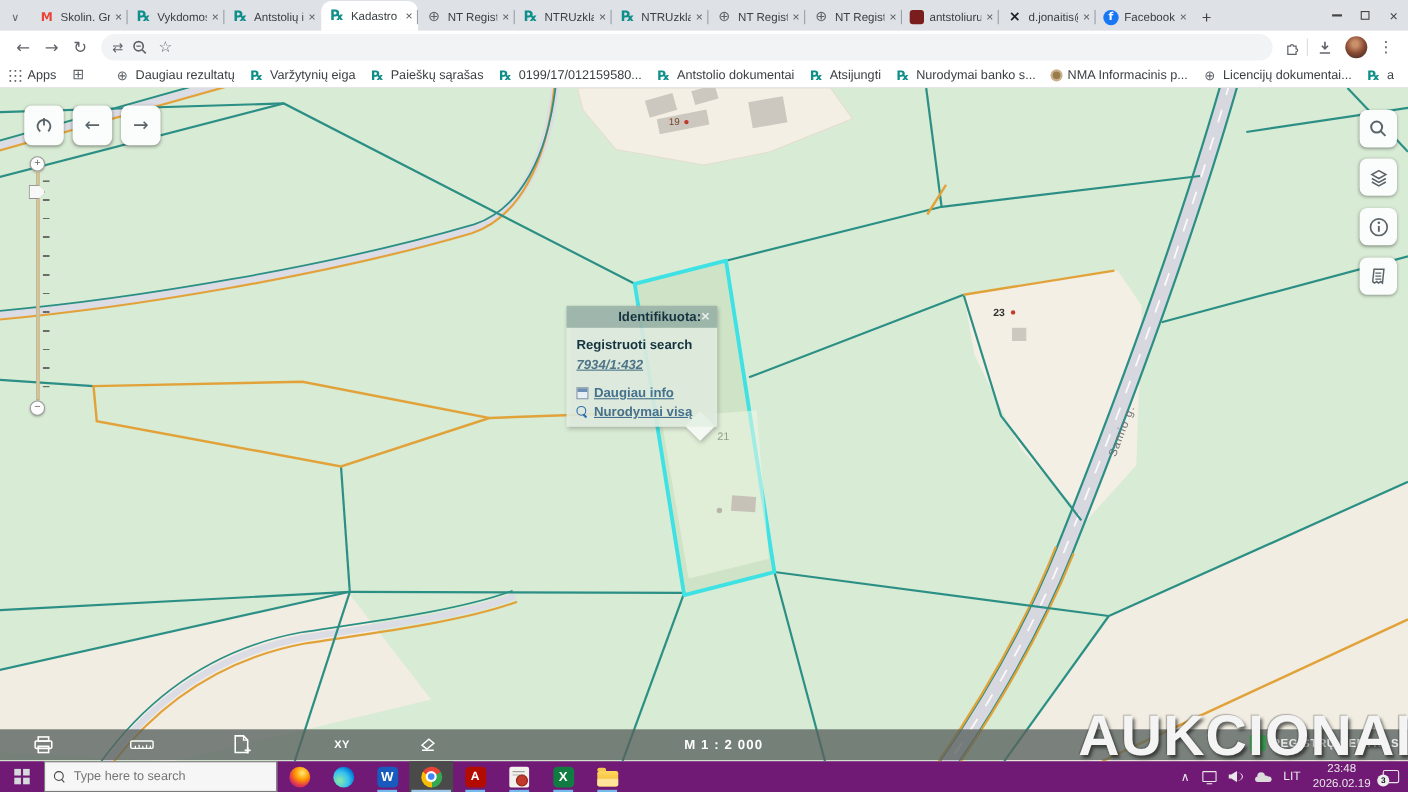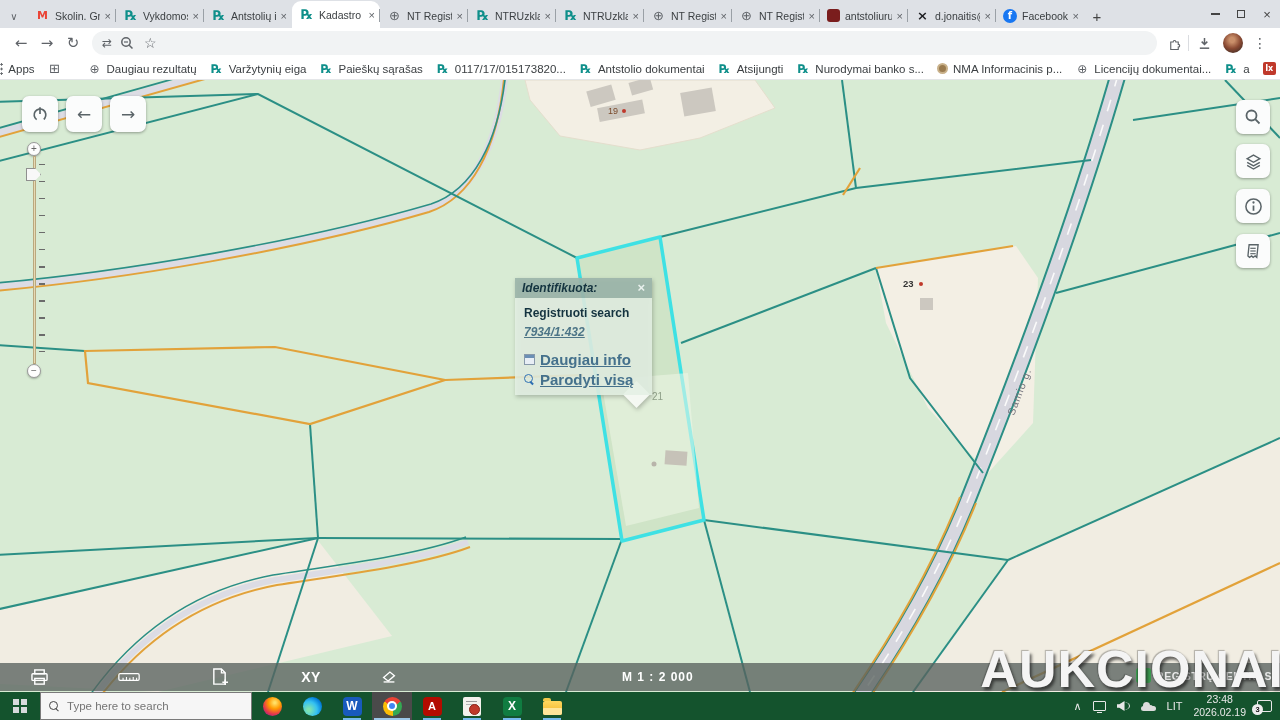--- a/index.html
+++ b/index.html
@@ -36,46 +36,46 @@
   .site-ic { color:#5f6368; font-size:12px; font-family:"DejaVu Sans",sans-serif; }
   .url { flex:1; font-size:12.5px; color:#202124; }
   .omni-right { display:flex; align-items:center; gap:10px; }
   .ic14 svg { display:block; }
   .star-ic { color:#5f6368; font-size:14px; font-family:"DejaVu Sans",sans-serif; }
   .tb-divider { width:1px; height:16px; background:#dadce0; margin:0 2px; }
   .avatar { width:20px; height:20px; border-radius:50%; background:radial-gradient(circle at 45% 35%, #c98f6a 15%, #8a4a33 50%, #3a2a24 90%); }
   .kebab { color:#5f6368; font-size:14px; font-family:"DejaVu Sans",sans-serif; }
 
   
-  .bookmarks { position:absolute; left:0; top:58px; width:1280px; height:22px; background:#fff; border-bottom:1px solid #e4e6e8; display:flex; align-items:center; padding:0 8px; gap:13px; font-size:11.5px; color:#3c4043; overflow:hidden;justify-content:center; }
+  .bookmarks { position:absolute; left:0; top:58px; width:1280px; height:22px; background:#fff; border-bottom:1px solid #e4e6e8; display:flex; align-items:center; padding:0 8px; gap:13px; font-size:11.5px; color:#3c4043; overflow:hidden; }
   .bm { display:flex; align-items:center; gap:5px; white-space:nowrap; }
   .bm-ic { width:14px; height:14px; display:flex; align-items:center; justify-content:center; font-family:"DejaVu Sans",sans-serif; font-size:11px; }
   .bmi-apps { background-image:radial-gradient(#5f6368 1.1px, transparent 1.2px); background-size:4.6px 4.6px; background-position:center; width:12px; height:12px; }
   .bmi-squares { color:#5f6368; font-size:13px; }
   .bmi-globe { color:#5f6368; font-size:12px; }
   .bmi-rc { color:#0e8f8a; font-size:12px; font-weight:bold; }
   .bmi-nma { width:11px; height:11px; border-radius:50%; background:#9a7b4f; border:2px solid #c9b18a; }
   .bmi-ix { background:#c0392b; color:#fff; font-size:8px; font-weight:bold; width:13px; height:13px; border-radius:2px; }
   .bm-sep { width:1px; height:14px; background:#ccc; }
 
   
   #map { position:absolute; left:0; top:80px; width:1280px; height:612px; background:#d8ebd4; overflow:hidden; }
   #map svg.maplayer { position:absolute; left:0; top:0; }
 
   
   .idpopup { position:absolute; left:515px; top:198px; width:137px; z-index:10; filter:drop-shadow(1px 2px 2px rgba(0,0,0,0.25)); }
   .anchor-diamond { position:absolute; left:112px; top:calc(100% - 10px); width:19px; height:19px; background:rgba(248,251,246,0.95); transform:rotate(45deg); z-index:0; }
   .idpopup-header { position:relative; z-index:2; background:rgba(156,181,170,0.92); padding:2px 7px 3px; display:flex; align-items:center; }
-  .idpopup-header .ptitle { flex:1; font-size:12px; font-weight:bold; font-style:italic; color:#14333f; }
+  .idpopup-header .ptitle { flex:1; font-size:12px; font-weight:bold; color:#14333f;margin-left:40px; }
   .idpopup-header .pclose { color:#e9f1ee; font-size:13px; font-weight:bold; }
   .idpopup-body { position:relative; z-index:2; background:rgba(228,240,228,0.88); padding:8px 9px 7px; }
   .psection { font-size:12px; font-weight:bold; color:#14333f; margin-bottom:2px; }
   .parcel-link { font-size:12px; font-weight:bold; font-style:italic; color:#4d7587; text-decoration:underline; display:inline-block; margin-bottom:9px; }
   .plink { display:flex; align-items:center; gap:5px; margin-top:3px; }
-  .plink a { font-size:15px; font-weight:bold; color:#45718c; text-decoration:underline; }
+  .plink a { font-size:12px; font-weight:bold; color:#45718c; text-decoration:underline; }
   .ico-table { width:11px; height:11px; background:linear-gradient(#6b8fb5 0 3px, #e8eef5 3px); border:1px solid #8899aa; }
   .ico-mag { position:relative; width:11px; height:11px; }
   .ico-mag::before { content:""; position:absolute; left:0; top:0; width:7px; height:7px; border:1.8px solid #2f6fb2; border-radius:50%; }
   .ico-mag::after { content:""; position:absolute; left:7.2px; top:7.2px; width:4px; height:1.8px; background:#2f6fb2; transform:rotate(45deg); transform-origin:0 0; }
 
   
   .mapbtn { position:absolute; width:36px; height:36px; background:#fbfcfc; border-radius:7px; box-shadow:0 1px 3px rgba(0,0,0,0.35); display:flex; align-items:center; justify-content:center; color:#5a6468; font-family:"DejaVu Sans",sans-serif; z-index:6; }
   .mapbtn svg { display:block; }
   .mapbtn.small { width:34px; height:34px; }
   .arrow-glyph { font-size:17px; color:#5a6468; }
@@ -85,34 +85,34 @@
   .zs-btn { position:absolute; left:1px; width:14px; height:14px; background:#fdfdfd; border:1px solid #9a9a9a; border-radius:50%; color:#666; font-size:10px; line-height:11px; text-align:center; box-shadow:0 1px 2px rgba(0,0,0,0.25); }
   .zs-plus { top:0; }
   .zs-minus { top:222px; }
   .zs-track { position:absolute; left:7px; top:14px; height:208px; width:3px; background:#e7d9b4; border:1px solid #b9a87e; }
   .zs-ticks { position:absolute; left:13px; top:22px; width:6px; height:188px; background:repeating-linear-gradient(to bottom, #6b6b6b 0 1.5px, transparent 1.5px 17px); }
   .zs-handle { position:absolute; left:0; top:26px; width:15px; height:13px; background:#f8f8f8; border:1px solid #8f8f8f; clip-path:polygon(0 0, 58% 0, 100% 50%, 58% 100%, 0 100%); box-shadow:0 1px 2px rgba(0,0,0,0.3); }
 
   
   .map-toolbar { position:absolute; left:0; top:583px; width:1280px; height:28px; background:rgba(88,98,94,0.78); z-index:5; color:#fff; }
   .mt-ic { position:absolute; top:4px; width:22px; height:20px; display:flex; align-items:center; justify-content:center; }
-  .mt-xy { font-size:14px; font-weight:bold; letter-spacing:0.5px; color:#fff; }
+  .mt-xy { font-size:10px; font-weight:bold; letter-spacing:0.5px; color:#fff; }
   .scale-text { position:absolute; left:622px; top:7px; font-size:12px; font-weight:bold; letter-spacing:1px; }
   .rc-logo { position:absolute; right:8px; top:5px; display:flex; align-items:center; gap:5px; z-index:1; }
   .rc-logo-sq { width:15px; height:15px; border-radius:3px; background:#3a9b4f; }
   .rc-logo-text { font-size:10.5px; font-weight:bold; letter-spacing:0.5px; color:#e9e9e9; }
 
   
   .wm { position:absolute; font-weight:bold; color:#f4f4f4; z-index:7; letter-spacing:1px; line-height:1;
         text-shadow:2px 3px 3px rgba(25,25,25,0.65), -1px -1px 1px rgba(25,25,25,0.3); white-space:nowrap; }
   .wm1 { right:56px; top:512px; font-size:47px; }
   .wm2 { right:-4px; top:563px; font-size:52px; }
 
   
-  #taskbar { position:absolute; left:0; top:692px; width:1280px; height:28px; background:#14532d; display:flex; align-items:stretch; z-index:20; }
+  #taskbar { position:absolute; left:0; top:692px; width:1280px; height:28px; background:#701a75; display:flex; align-items:stretch; z-index:20; }
   .tb-start { width:40px; display:flex; align-items:center; justify-content:center; }
   .win-logo { display:grid; grid-template-columns:6px 6px; grid-template-rows:6px 6px; gap:1.5px; }
   .win-logo span { background:#d7dadc; }
   .tb-search { width:212px; background:#f6f6f6; border:1px solid #7a7a7a; display:flex; align-items:center; gap:7px; padding:0 8px; }
   .tbs-mag { position:relative; width:11px; height:11px; flex:0 0 auto; }
   .tbs-mag::before { content:""; position:absolute; left:0; top:0; width:7px; height:7px; border:1.4px solid #444; border-radius:50%; }
   .tbs-mag::after { content:""; position:absolute; left:7.4px; top:7.4px; width:4px; height:1.4px; background:#444; transform:rotate(45deg); transform-origin:0 0; }
   .tb-search input { border:none; background:transparent; outline:none; font-size:11.5px; color:#444; width:160px; font-family:"Liberation Sans",sans-serif; }
   .tbapp { width:40px; position:relative; display:flex; align-items:center; justify-content:center; }
   .tbapp.active { background:#4a4a4a; }
@@ -283,21 +283,21 @@
         <span class="bm">
           <span class="bm-ic bmi-rc">℞</span>
           <span>Varžytynių eiga</span>
         </span>
         <span class="bm">
           <span class="bm-ic bmi-rc">℞</span>
           <span>Paieškų sąrašas</span>
         </span>
         <span class="bm">
           <span class="bm-ic bmi-rc">℞</span>
-          <span>0117/17/015173820...</span>
+          <span>0199/17/012159580...</span>
         </span>
         <span class="bm">
           <span class="bm-ic bmi-rc">℞</span>
           <span>Antstolio dokumentai</span>
         </span>
         <span class="bm">
           <span class="bm-ic bmi-rc">℞</span>
           <span>Atsijungti</span>
         </span>
         <span class="bm">
@@ -432,21 +432,21 @@
       </div>
       <div class="idpopup-body">
         <div class="psection">Registruoti search</div>
         <a class="parcel-link">7934/1:432</a>
         <div class="plink">
           <span class="ico-table"></span>
           <a>Daugiau info</a>
         </div>
         <div class="plink">
           <span class="ico-mag"></span>
-          <a>Parodyti visą</a>
+          <a>Nurodymai visą</a>
         </div>
       </div>
     </div>
 
     <div class="mapbtn" style="left:22px; top:16px;">
       <svg width="20" height="20" viewBox="0 0 24 24">
         <circle cx="12" cy="13" r="7" fill="none" stroke="#5a6468" stroke-width="2" stroke-dasharray="34 10" transform="rotate(125 12 13)"></circle>
         <line x1="12" y1="4" x2="12" y2="12" stroke="#5a6468" stroke-width="2"></line>
       </svg>
     </div>

